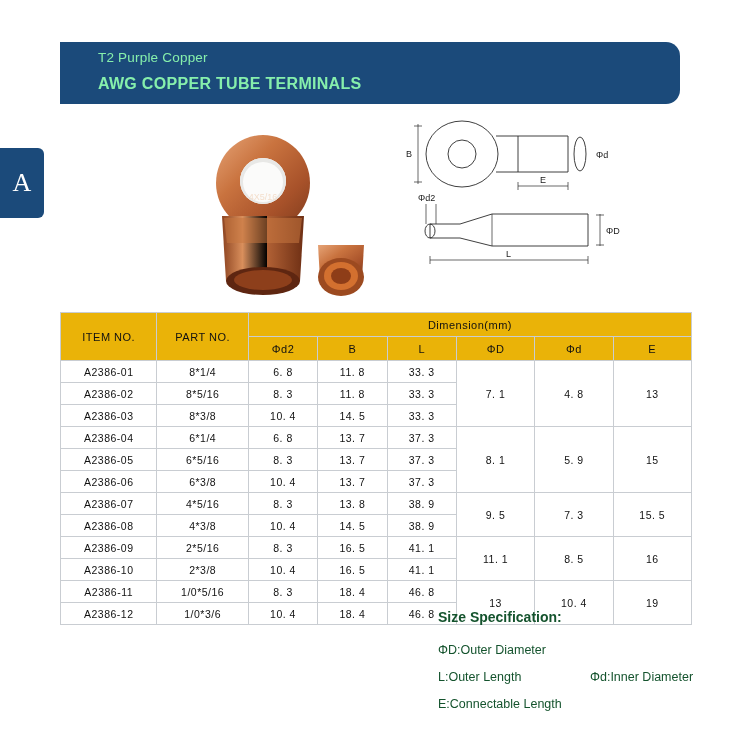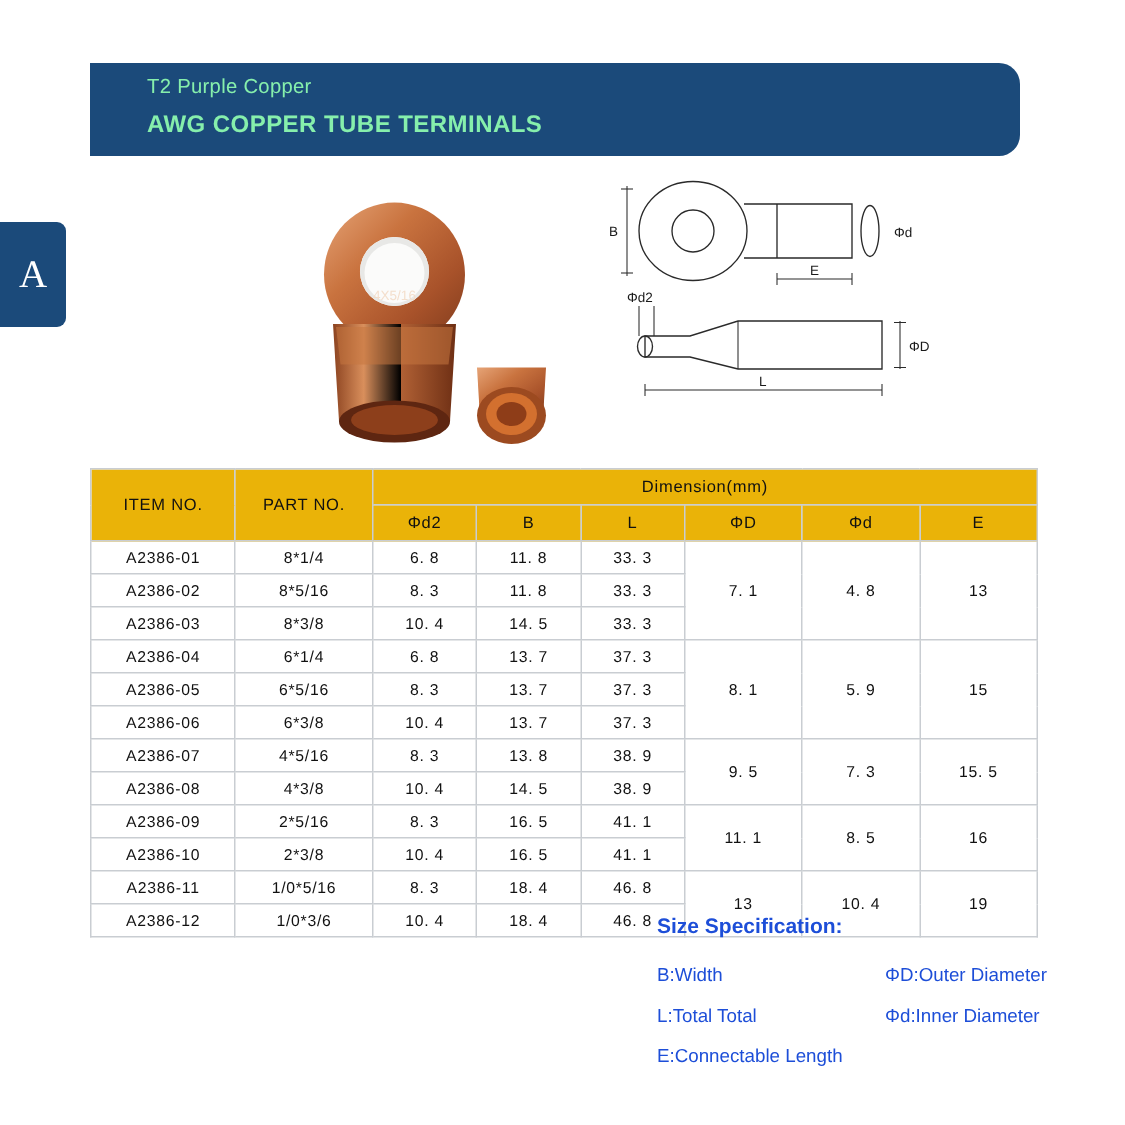--- a/index.html
+++ b/index.html
@@ -117,21 +117,21 @@
   .col-D, .col-d, .col-E { width: 77px; }
 
   
   .size-spec {
     position: absolute;
     left: 438px;
     top: 604px;
     width: 300px;
     font-size: 12.5px;
     line-height: 27px;
-    color: #1d4ed8;
+    color: #14532d;
   }
   .size-spec .title {
     font-weight: bold;
     font-size: 14px;
     margin-bottom: 6px;
   }
   .size-spec .row {
     display: flex;
   }
   .size-spec .row .c1 { width: 152px; }
@@ -354,23 +354,22 @@
         <td class="col-d2">10. 4</td>
         <td class="col-b">18. 4</td>
         <td class="col-l">46. 8</td>
       </tr>
     </tbody>
 </table>
 
 <div class="size-spec">
   <div class="title">Size Specification:</div>
   <div class="row">
-    <div class="c1">B:Width</div>
     <div class="c2">ΦD:Outer Diameter</div>
   </div>
   <div class="row">
-    <div class="c1">L:Total Total</div>
+    <div class="c1">L:Outer Length</div>
     <div class="c2">Φd:Inner Diameter</div>
   </div>
   <div class="row">
     <div class="c1">E:Connectable Length</div>
   </div>
 </div>
 
 </body></html>

